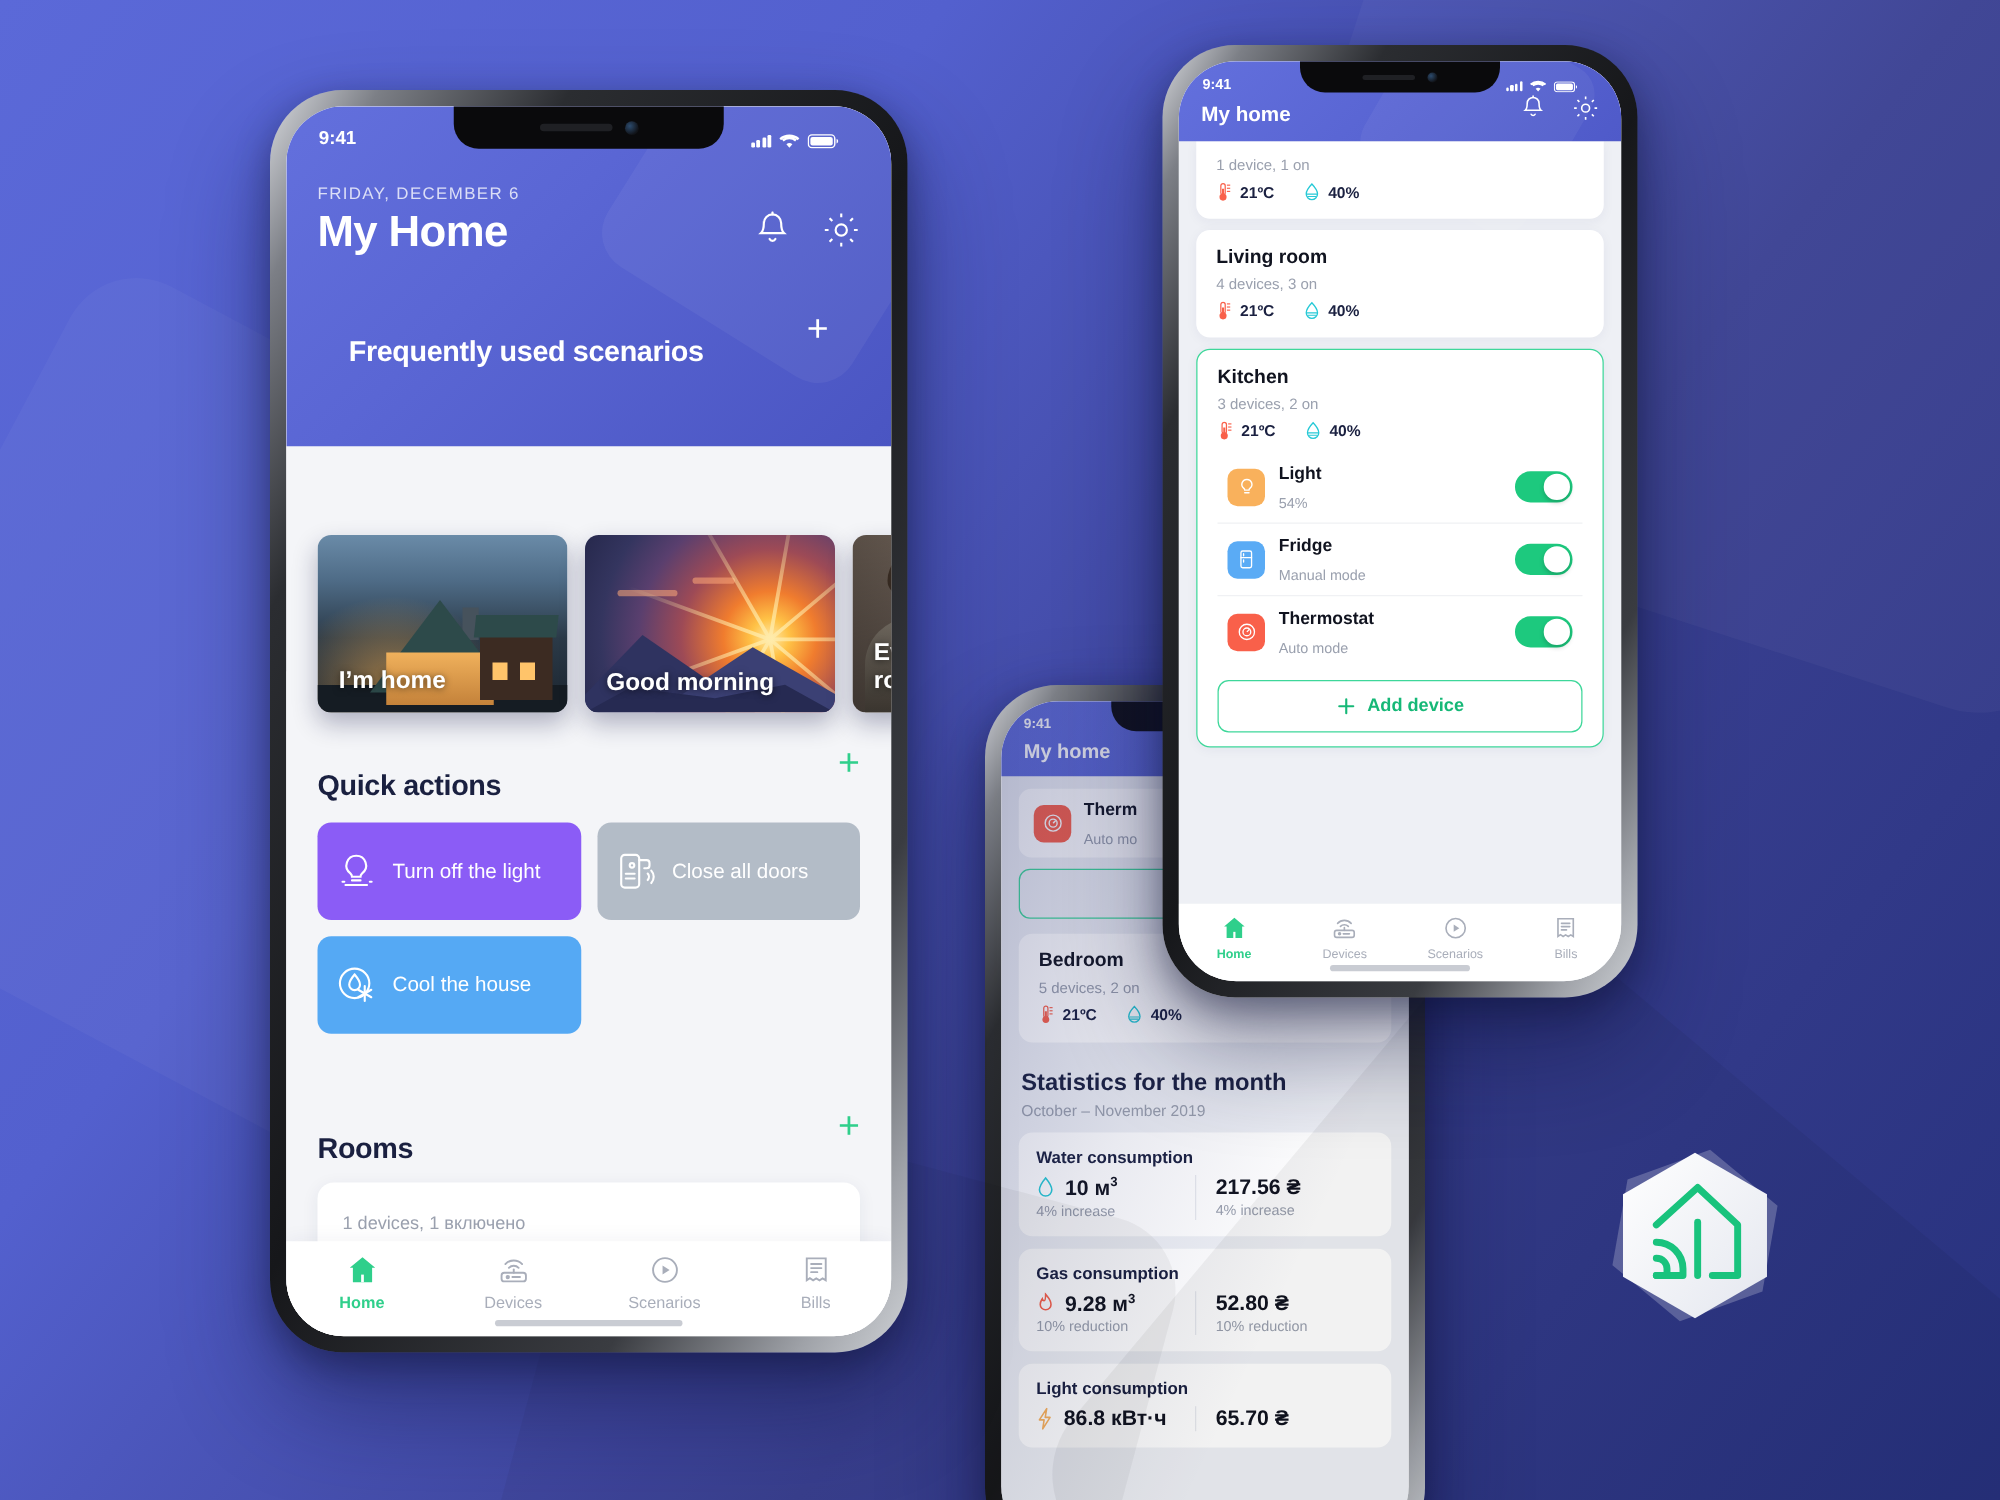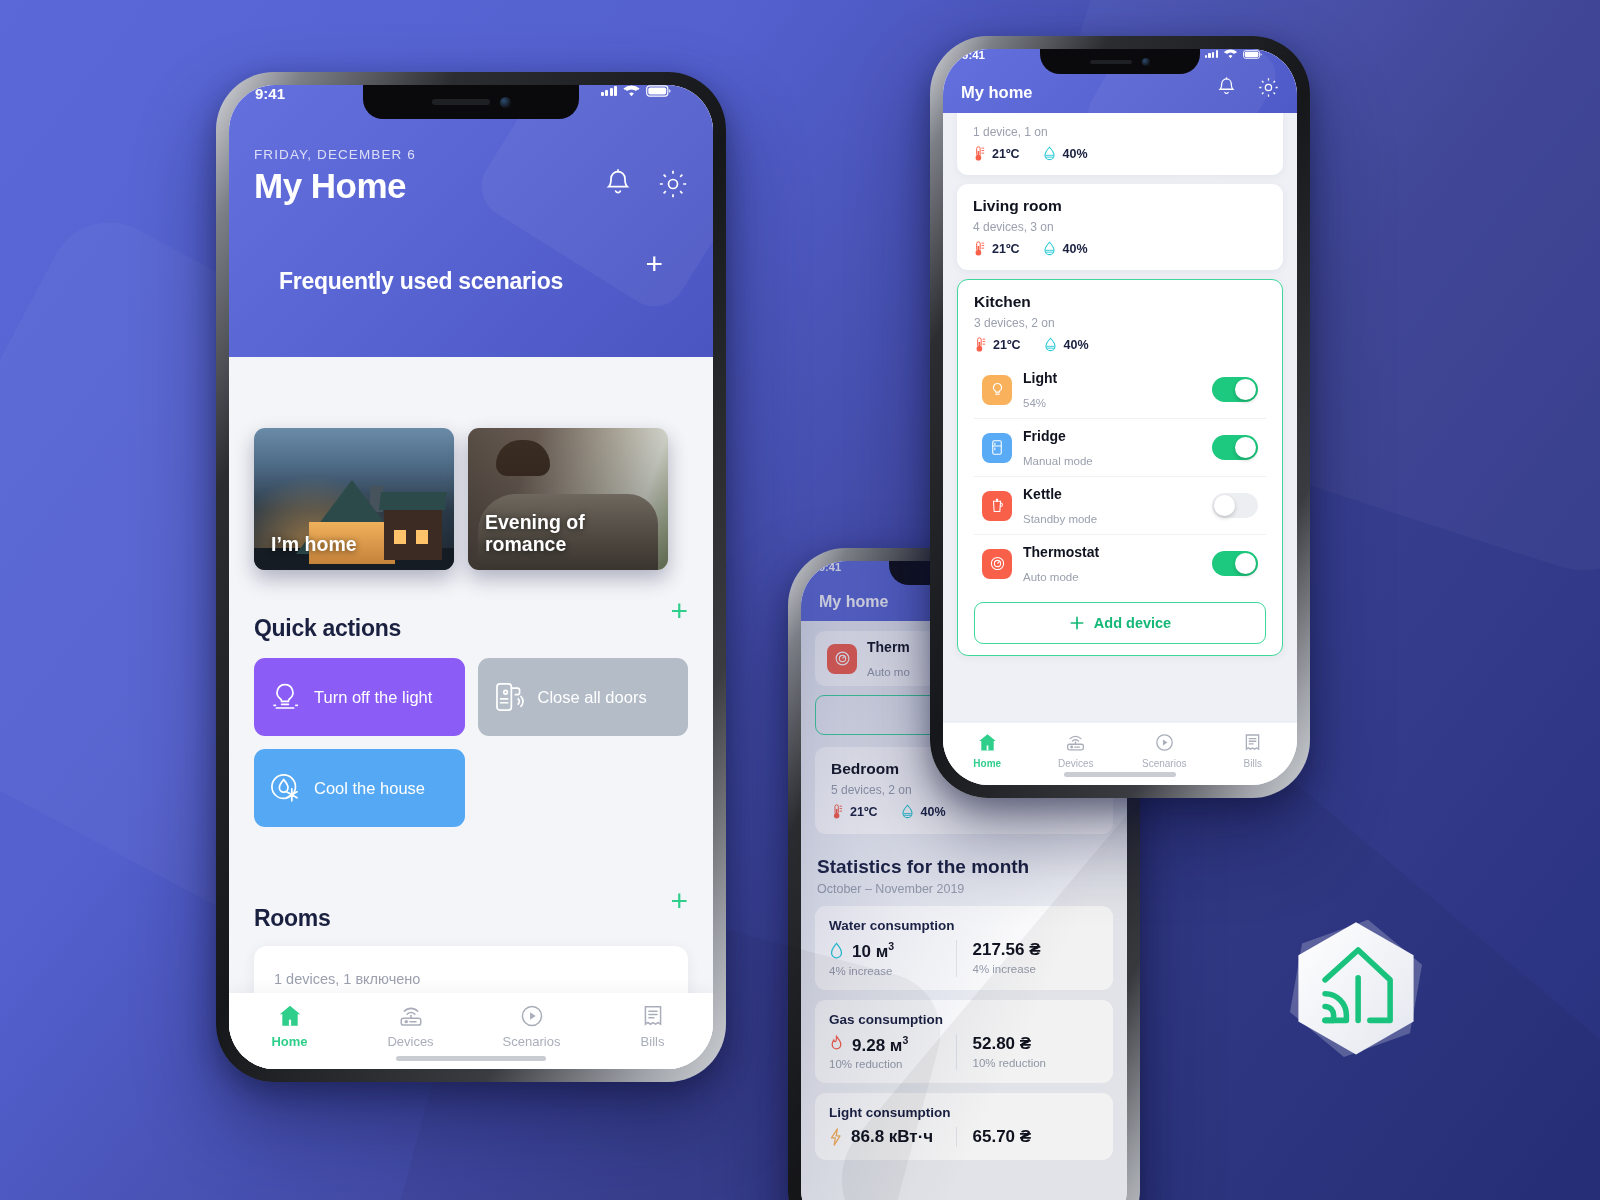--- a/index.html
+++ b/index.html
@@ -17,21 +17,21 @@
   .bg-poly.p3 { width: 620px; height: 620px; right: 40px; bottom: -260px; transform: rotate(40deg); border-radius: 70px; background: rgba(0,0,0,0.05); }
   .bg-poly.p4 { width: 480px; height: 480px; left: 420px; bottom: -200px; transform: rotate(15deg); border-radius: 60px; background: rgba(0,0,0,0.045); }
 
   
   .phone { position: absolute; border-radius: 58px; background: linear-gradient(120deg,#d8dade 0%, #7c7f86 8%, #2b2d31 22%, #16171a 50%, #3a3c41 78%, #9fa2a8 92%, #cfd2d6 100%); padding: 13px; box-shadow: 0 40px 80px rgba(14,18,60,0.45), 0 10px 28px rgba(10,12,40,0.4); }
   .phone-inner { position: relative; width: 100%; height: 100%; border-radius: 46px; overflow: hidden; background: #f4f5f8; }
   .notch { position: absolute; top: 0; left: 50%; transform: translateX(-50%); background: #0a0a0c; border-bottom-left-radius: 20px; border-bottom-right-radius: 20px; z-index: 30; display: flex; align-items: center; justify-content: center; gap: 10px; }
   .speaker { background: #1f2024; border-radius: 4px; }
   .cam { background: radial-gradient(circle at 35% 35%, #2c4b6e, #111318 70%); border-radius: 50%; }
 
-  .statusbar { position: absolute; top: 0; left: 0; right: 16px; display: flex; align-items: flex-start; justify-content: space-between; color: #fff; z-index: 25; }
+  .statusbar { position: absolute; top: 0; left: 0; right: 16px; display: flex; align-items: flex-end; justify-content: space-between; color: #fff; z-index: 25; }
   .sb-time { font-weight: 700; }
   .sb-icons { display: flex; align-items: center; gap: 6px; }
   .bars { display: flex; align-items: flex-end; gap: 1.5px; }
   .bars i { display: block; width: 3px; background: #fff; border-radius: 1px; }
 
   .home-indicator { position: absolute; bottom: 8px; left: 50%; transform: translateX(-50%); height: 5px; border-radius: 3px; background: #c9ccd3; z-index: 26; }
 
   
   #phone-front { left: 216px; top: 72px; width: 510px; height: 1010px; }
   #phone-front .notch { width: 216px; height: 34px; }
@@ -371,20 +371,41 @@
             <span class="ground"></span>
               <span class="chim"></span>
               <span class="roofA"></span>
               <span class="wallA"></span>
               <span class="wingA"></span>
               <span class="win w1"></span>
               <span class="win w2"></span>
           </span>
           <span class="scn-label">I’m home</span>
         </div>
+        <div class="scn-card mid">
+          <span class="art-sunrise">
+            <span class="cloud" style="left:26px;top:44px;width:48px"></span>
+            <span class="cloud" style="left:86px;top:34px;width:34px"></span>
+            <span class="rayhub">
+              <i class="ray" style="transform:rotate(0deg)"></i>
+                <i class="ray" style="transform:rotate(40deg)"></i>
+              <i class="ray" style="transform:rotate(80deg)"></i>
+                <i class="ray" style="transform:rotate(120deg)"></i>
+              <i class="ray" style="transform:rotate(160deg)"></i>
+                <i class="ray" style="transform:rotate(200deg)"></i>
+              <i class="ray" style="transform:rotate(240deg)"></i>
+                <i class="ray" style="transform:rotate(280deg)"></i>
+              <i class="ray" style="transform:rotate(320deg)"></i>
+            </span>
+            <span class="mtn1"></span>
+              <span class="mtn2"></span>
+              <span class="mtn3"></span>
+          </span>
+          <span class="scn-label">Good morning</span>
+        </div>
         <div class="scn-card">
           <span class="art-couple">
             <span class="hairL"></span>
               <span class="blanket"></span>
               <span class="veil"></span>
           </span>
           <span class="scn-label">Evening of romance</span>
         </div>
       </div>
 
@@ -650,36 +671,20 @@
             </span>
             <span class="dev-text">
               <span class="dev-name" style="display:block">Fridge</span>
               <span class="dev-mode" style="display:block">Manual mode</span>
             </span>
             <span class="toggle on">
                 <span class="knob"></span>
               </span>
           </div>
 
-          <div class="dev-row">
-            <span class="dev-ico" style="background:#f9604a">
-              <svg width="16" height="17" viewBox="0 0 20 24" fill="none" stroke="#fff" stroke-width="1.5" stroke-linecap="round">
-                  <path d="M5 6h10l-1 14.5H6z"></path>
-                  <path d="M9.2 6V3.2h1.6V6"></path>
-                  <path d="M15 8.6c1.6 0 2.6 1 2.6 2.4s-1 2.4-2.6 2.4"></path>
-                </svg>
-            </span>
-            <span class="dev-text">
-              <span class="dev-name" style="display:block">Kettle</span>
-              <span class="dev-mode" style="display:block">Standby mode</span>
-            </span>
-            <span class="toggle off">
-                <span class="knob"></span>
-              </span>
-          </div>
 
           <div class="dev-row last">
             <span class="dev-ico" style="background:#f9604a">
               <svg width="17" height="17" viewBox="0 0 24 24" fill="none" stroke="#fff" stroke-width="1.5">
                   <circle cx="12" cy="12" r="8.6"></circle>
                   <circle cx="12" cy="12" r="4.4"></circle>
                   <path d="M12 12l3-3"></path>
                 </svg>
             </span>
             <span class="dev-text">

